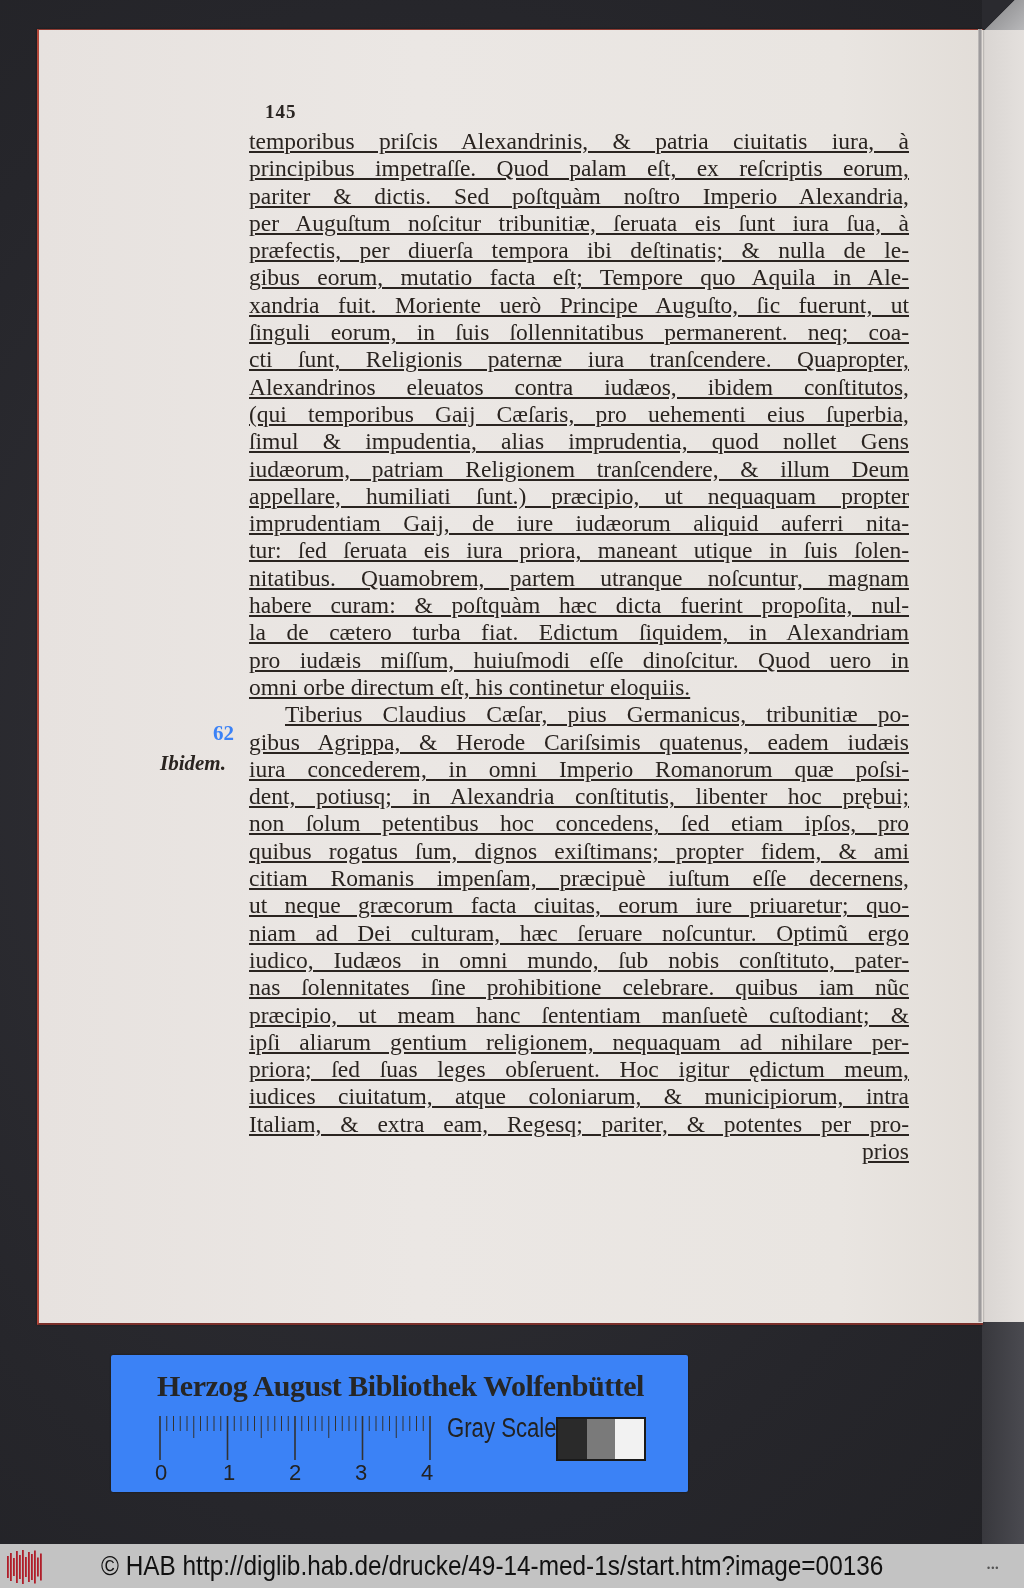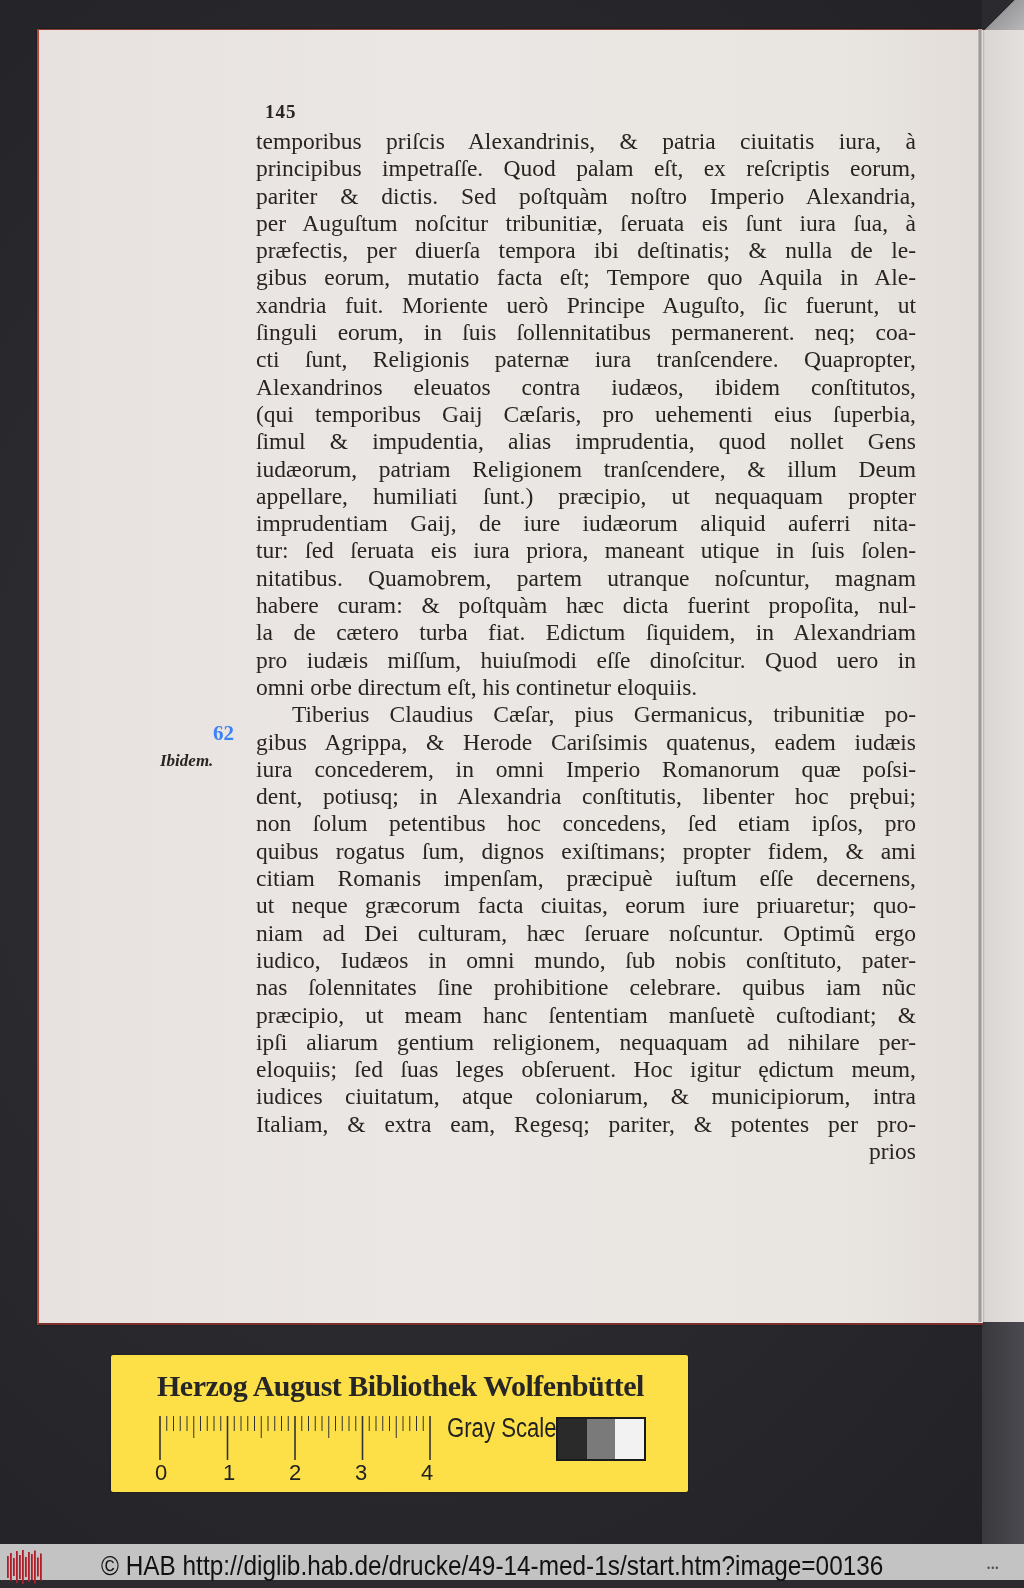--- a/index.html
+++ b/index.html
@@ -35,43 +35,44 @@
   }
   .next-page-bottom {
     position: absolute; left: 982px; top: 1322px; width: 42px; height: 222px;
     background: linear-gradient(90deg, #38383d, #4a4a50);
   }
   .page-number {
     position: absolute; left: 265px; top: 101px;
     font-size: 19px; font-weight: bold; color: #2a2522; letter-spacing: 1px;
   }
   .text-block {
-    position: absolute; left: 256px; top: 128px; width: 660px;
+    position: absolute; left: 249px; top: 128px; width: 660px;
     color: #2a2420;
+    text-decoration: underline;
   }
   .line {
     height: 27.3px; line-height: 27.3px;
     font-size: 23.5px; white-space: nowrap;
     text-align: justify; text-align-last: justify;
   }
   .line.last { text-align-last: left; }
   .line.indent { padding-left: 36px; }
   .line.catch { text-align-last: right; }
   .margin-num {
     position: absolute; left: 213px; top: 721px;
     font-size: 21px; font-weight: bold; color: #3b82f6;
   }
   .margin-note {
     position: absolute; left: 160px; top: 751px;
-    font-size: 17px; font-style: italic; font-weight: bold; color: #2a2420;
+    font-size: 21px; font-style: italic; font-weight: bold; color: #2a2420;
   }
   
   .scale-card {
     position: absolute; left: 111px; top: 1355px; width: 577px; height: 137px;
-    background: #fde047; border-radius: 2px;
+    background: #3b82f6; border-radius: 2px;
     box-shadow: 0 0 2px rgba(0,0,0,0.5);
   }
   .scale-title {
     position: absolute; left: 46px; top: 14px;
     font-family: "Liberation Serif", serif; font-weight: bold;
     font-size: 30px; color: #262626; letter-spacing: -0.5px; white-space: nowrap;
   }
   .ruler {
     position: absolute; left: 48px; top: 61px; width: 272px; height: 50px;
   }
@@ -85,21 +86,21 @@
     transform: scaleX(0.82); transform-origin: left;
     white-space: nowrap;
   }
   .grayscale-swatches {
     position: absolute; left: 445px; top: 62px; width: 86px; height: 40px;
     border: 2px solid #1a1a1a; display: flex;
   }
   .swatch { flex: 1; }
   
   .footer {
-    position: absolute; left: 0; top: 1544px; width: 1024px; height: 36px;
+    position: absolute; left: 0; top: 1544px; width: 1024px; height: 44px;
     background: #c3c3c3;
   }
   .footer-logo {
     position: absolute; left: 5px; top: 5px; width: 40px; height: 36px;
   }
   .footer-text {
     position: absolute; left: 101px; top: 6px;
     font-family: "Liberation Sans", sans-serif; font-size: 28px; color: #111;
     white-space: nowrap; transform: scaleX(0.87); transform-origin: left;
   }
@@ -149,21 +150,21 @@
     <div class="line">dent, potiusq; in Alexandria conſtitutis, libenter hoc prębui;</div>
     <div class="line">non ſolum petentibus hoc concedens, ſed etiam ipſos, pro</div>
     <div class="line">quibus rogatus ſum, dignos exiſtimans; propter fidem, &amp; ami</div>
     <div class="line">citiam Romanis impenſam, præcipuè iuſtum eſſe decernens,</div>
     <div class="line">ut neque græcorum facta ciuitas, eorum iure priuaretur; quo-</div>
     <div class="line">niam ad Dei culturam, hæc ſeruare noſcuntur. Optimũ ergo</div>
     <div class="line">iudico, Iudæos in omni mundo, ſub nobis conſtituto, pater-</div>
     <div class="line">nas ſolennitates ſine prohibitione celebrare. quibus iam nũc</div>
     <div class="line">præcipio, ut meam hanc ſententiam manſuetè cuſtodiant; &amp;</div>
     <div class="line">ipſi aliarum gentium religionem, nequaquam ad nihilare per-</div>
-    <div class="line">eloquiis; ſed ſuas leges obſeruent. Hoc igitur ędictum meum,</div>
+    <div class="line">priora; ſed ſuas leges obſeruent. Hoc igitur ędictum meum,</div>
     <div class="line">iudices ciuitatum, atque coloniarum, &amp; municipiorum, intra</div>
     <div class="line">Italiam, &amp; extra eam, Regesq; pariter, &amp; potentes per pro-</div>
     <div class="line catch">prios</div>
   </div>
 
 <div class="margin-num">62</div>
 <div class="margin-note">Ibidem.</div>
 
 <div class="scale-card">
   <div class="scale-title">Herzog August Bibliothek Wolfenbüttel</div>

